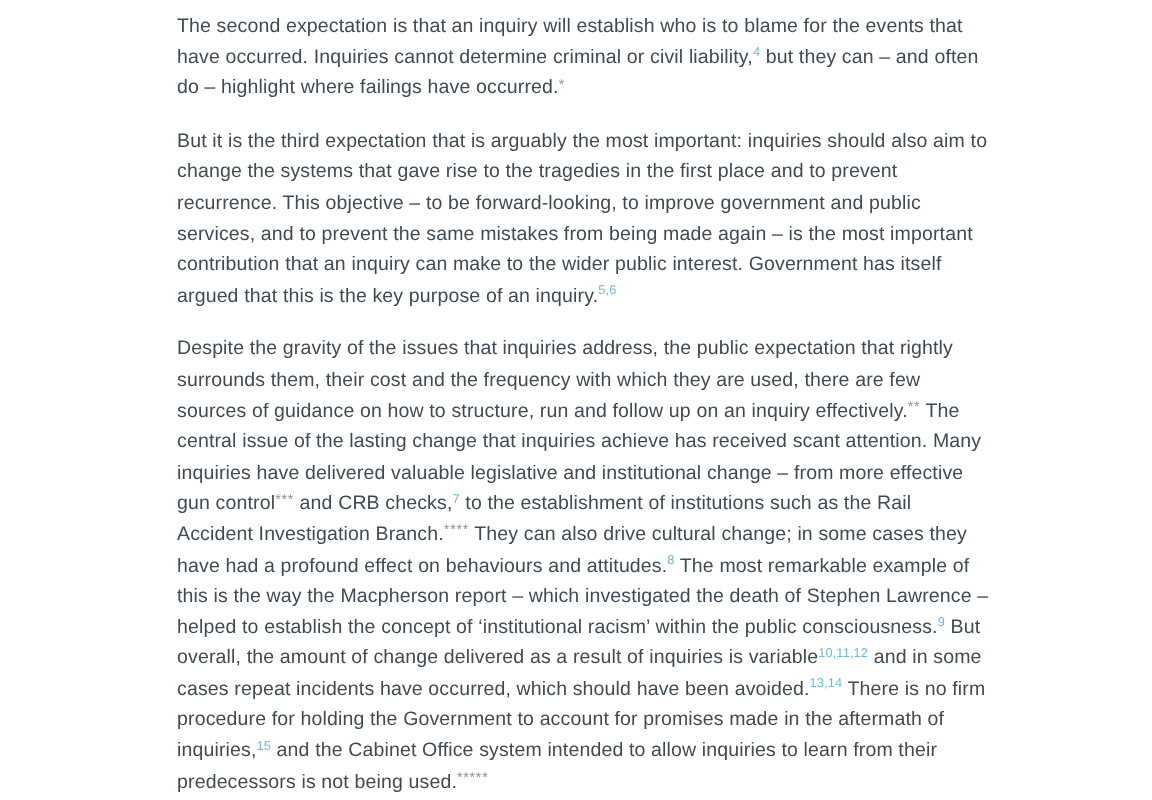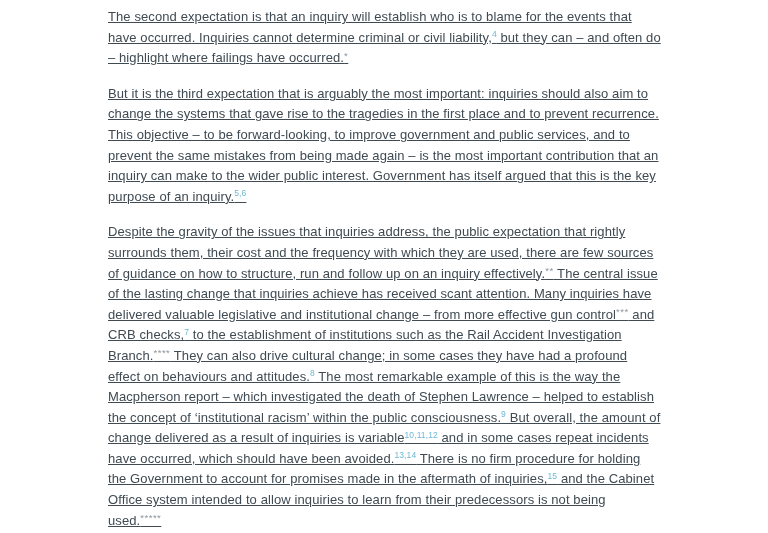--- a/index.html
+++ b/index.html
@@ -21,23 +21,22 @@
     left: 108px;
     top: 7px;
     width: 553px;
     font-family: "Liberation Sans", "DejaVu Sans", sans-serif;
     font-size: 13px;
     line-height: 20.6px;
     color: var(--text-color, #3f4a52);
     letter-spacing: 0.1px;
   }
   article p {
-    margin: 0 0 15px 0;
+    margin: 0 0 15px 10px;
     padding: 0;
-    text-decoration: underline;
   }
   article p:last-child {
     margin-bottom: 0;
   }
   sup {
     line-height: 0;
     position: relative;
     vertical-align: baseline;
   }
   sup.seg-ref {

